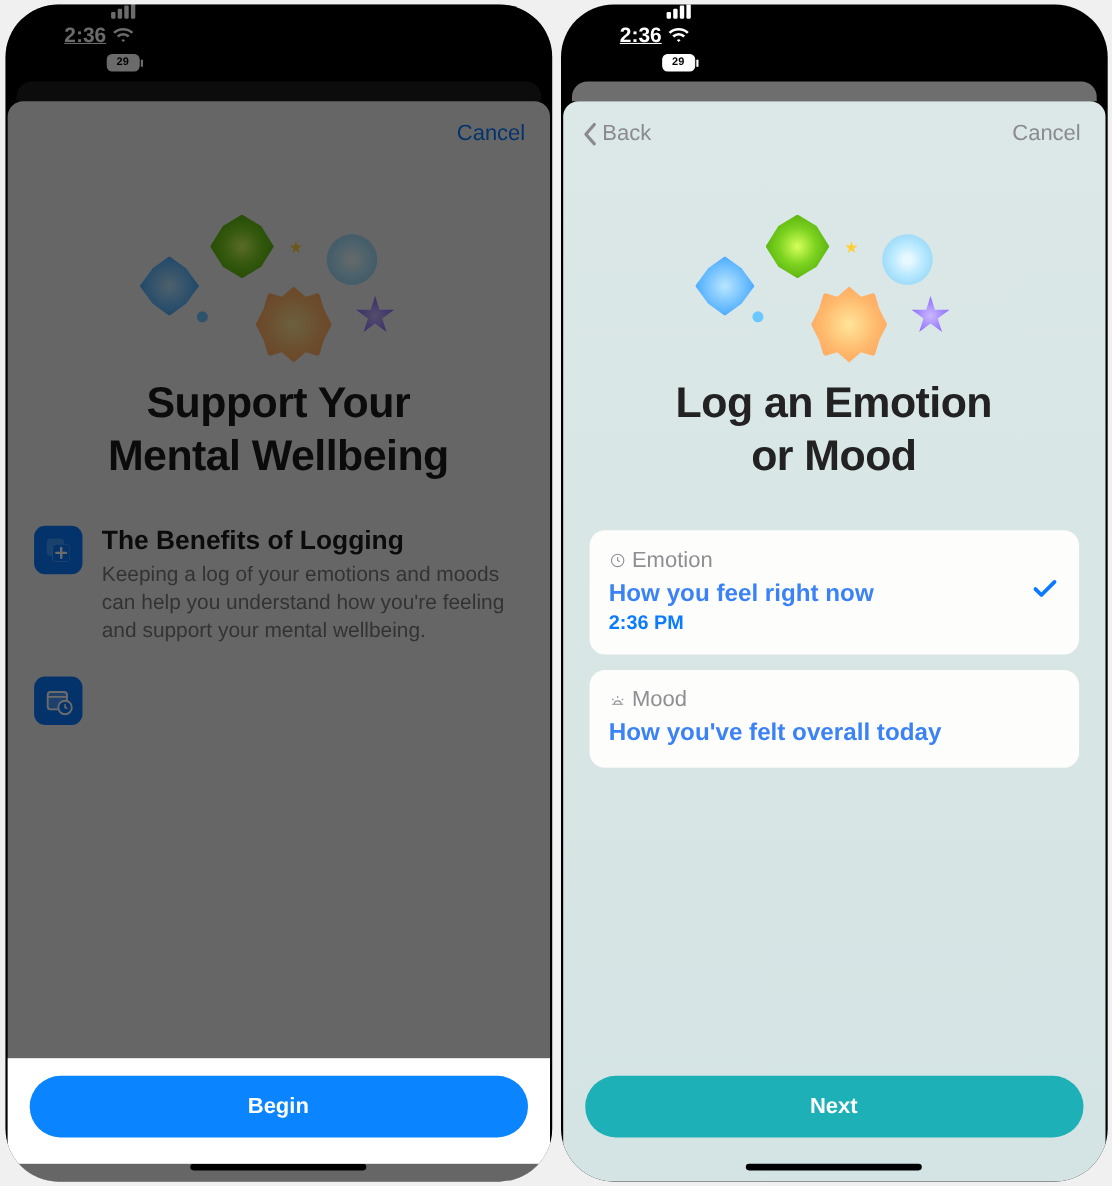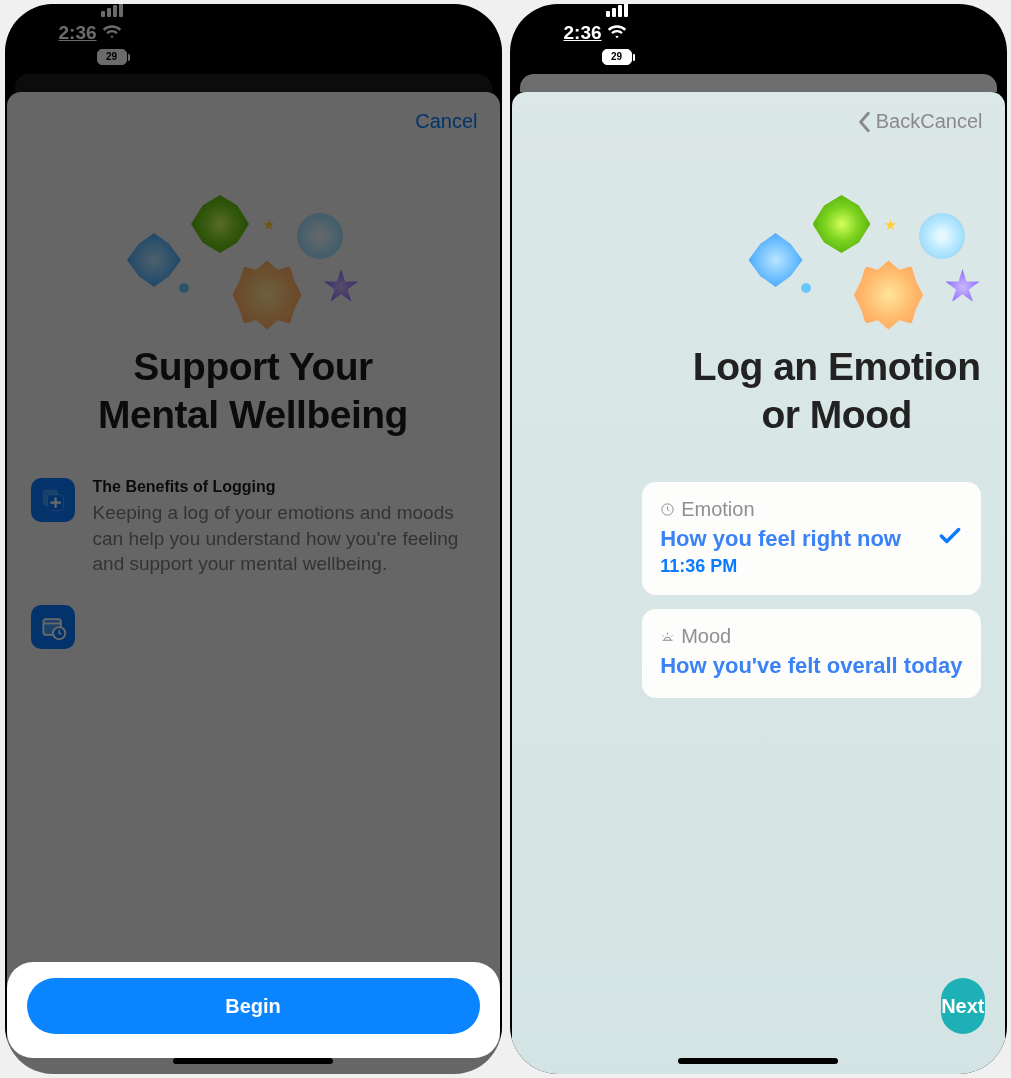--- a/index.html
+++ b/index.html
@@ -61,21 +61,21 @@
 
   .sheet {
     flex:1;
     border-radius: 14px 14px 0 0;
     margin: 0 2px;
     display:flex;
     flex-direction:column;
     position:relative;
   }
   .phone-1 .sheet { background: linear-gradient(#f4f4f4,#f4f4f4); }
-  .phone-2 .sheet { background: linear-gradient(#dce8e8,#d4e3e3); align-items: flex-end; }
+  .phone-2 .sheet { background: linear-gradient(#dce8e8,#d4e3e3); }
 
   .nav-row{
     display:flex; align-items:center; justify-content:space-between;
     padding: 18px 22px 0 18px;
     font-size: 20px;
   }
   .nav-left{ display:flex; align-items:center; gap:4px; color:#8a8a8e; }
   .nav-left svg{ stroke:#8a8a8e; }
   .phone-1 .nav-right{ color:#0a7bff; }
   .phone-2 .nav-right{ color:#8a8a8e; }
@@ -120,21 +120,21 @@
     padding: 0 24px;
     margin-top: 0;
   }
   .phone-2 h1.page-title{ color:#222; }
 
   .features{ padding: 40px 24px 0 24px; }
   .feature{ display:flex; gap:18px; margin-bottom:28px; }
   .feature-icon{ width:44px; height:44px; flex-shrink:0; border-radius:10px; background:#0a7bff; display:flex;align-items:center;justify-content:center; color:#fff; position:relative;}
   .feature-icon.cal{ background:#0a7bff; }
   .feature-icon svg{ width:28px;height:28px;fill:#fff; }
-  .feature h3{ font-size:16px; font-weight:600; color:#1c1c1e; margin-bottom:4px;}
+  .feature h3{ font-size:24px; font-weight:600; color:#1c1c1e; margin-bottom:4px;}
   .feature p{ font-size:19px; line-height:1.35; color:#7a7a7e; }
 
   .cards{ padding: 44px 24px 0 24px; display:flex; flex-direction:column; gap:14px; }
   .card{
     background:#fdfdfc; border-radius:14px; padding:16px 18px 18px 18px;
     position:relative;
   }
   .card-label{ display:flex; align-items:center; gap:6px; color:#8f8f93; font-size:20px;}
   .card-label svg{ width:15px;height:15px; stroke:#8f8f93; fill:none; stroke-width:1.6;}
   .card-title{ font-size:22px; font-weight:600; color:#3b82f6; margin-top:4px; line-height:1.3;}
@@ -161,21 +161,21 @@
   }
   .phone-1 .home-indicator{ background:#000; }
 
   
   .phone-1 .dim{
     position:absolute; inset:0;
     background: rgba(0,0,0,0.58);
     pointer-events:none;
     border-radius:48px;
   }
-  .phone-1 .bottom-bar{ position:relative; z-index:2;border-radius:26px;}
+  .phone-1 .bottom-bar{ position:relative; z-index:2;}
 
 </style>
 </head>
 <body>
 
 <div class="container">
 
   <div class="phone phone-1">
     <div class="status-bar">
       <span>2:36</span>
@@ -292,21 +292,21 @@
       <div class="cards">
         <div class="card">
           <div class="card-label">
             <svg viewBox="0 0 24 24">
                 <circle cx="12" cy="12" r="9"></circle>
                 <path d="M12 7v5l3 2"></path>
               </svg>
             <span>Emotion</span>
           </div>
           <div class="card-title">How you feel right now</div>
-          <div class="card-time">11:36 PM</div>
+          <div class="card-time">2:36 PM</div>
           <span class="check">
             <svg viewBox="0 0 24 24">
                 <path d="M4 12l5 5L20 6"></path>
               </svg>
           </span>
         </div>
         <div class="card">
           <div class="card-label">
             <svg viewBox="0 0 24 24">
                 <path d="M4 18h16M7 18a5 5 0 0110 0M12 9V6M6 12l-2-2M18 12l2-2"></path>

